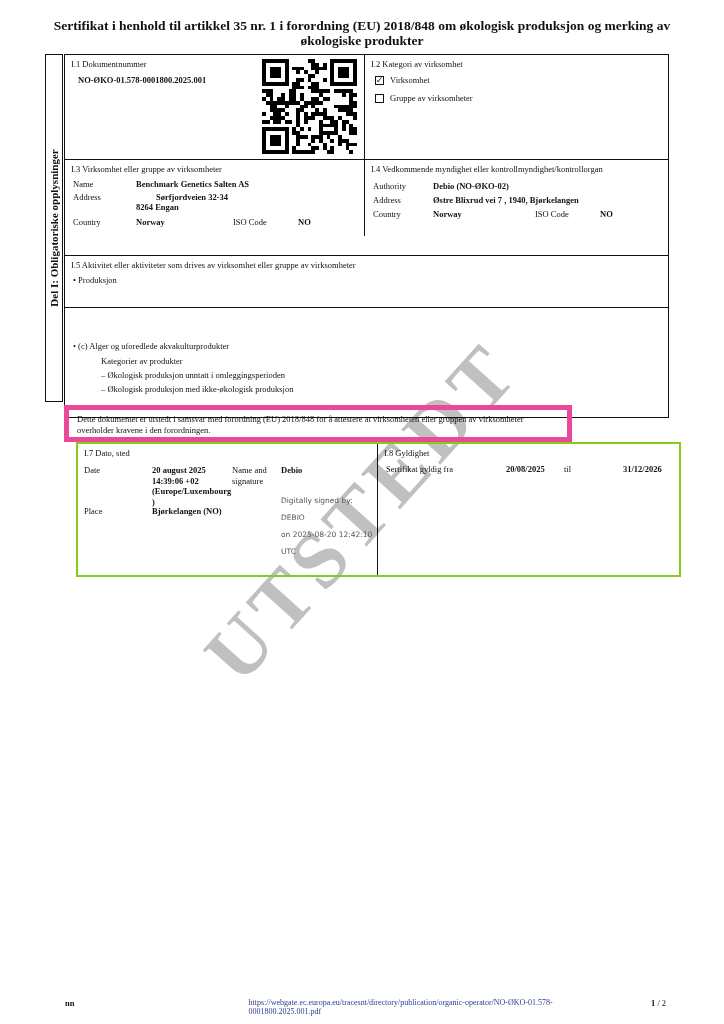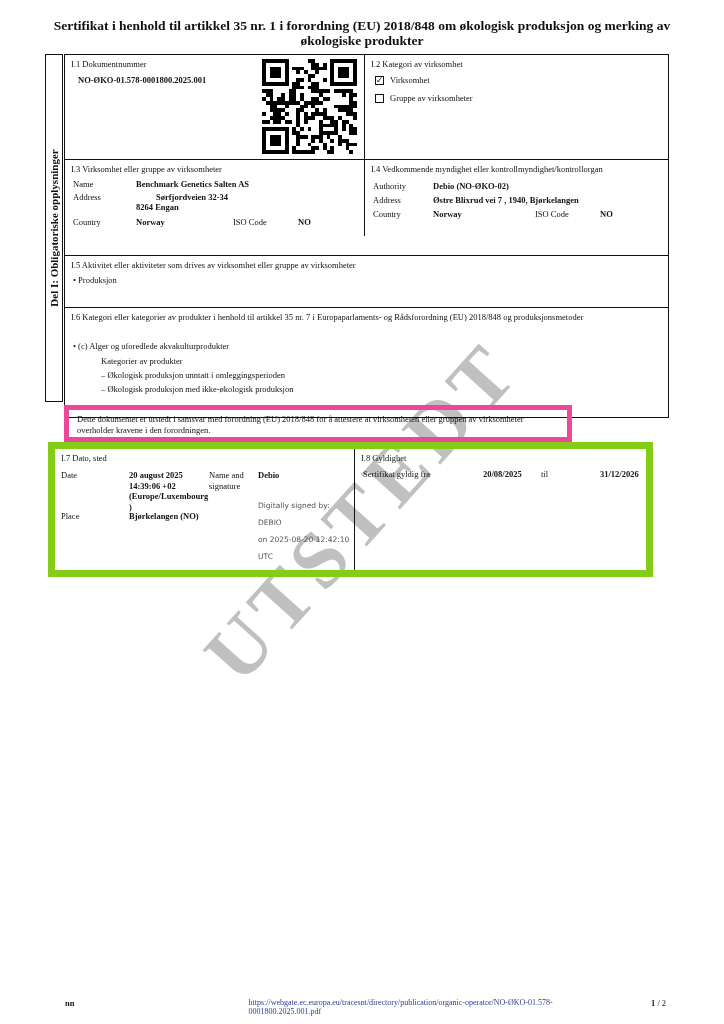--- a/index.html
+++ b/index.html
@@ -78,22 +78,22 @@
 
   
   .statement-box {
     position:absolute; left:64px; top:405px; width:508px; height:37px;
     border:5px solid #ec4899; padding:4px 8px; font-size:8.5px; line-height:10.5px;
     z-index:1; background:transparent;
   }
 
   
   .date-table {
-    position:absolute; left:48px; top:442px; width:605px; height:135px;
-    border:7px solid #84cc16; display:flex; z-index:1; background:transparent;
+    position:absolute; left:76px; top:442px; width:605px; height:135px;
+    border:2px solid #84cc16; display:flex; z-index:1; background:transparent;
   }
   .date-table .cell.left { width:300px; border-right:1px solid #111; }
 
   .sig-meta {
     position:absolute; left:203px; top:48px;
     font-family:"DejaVu Sans", sans-serif; font-size:7.5px; color:#555;
     line-height:17px;
   }
 
   
@@ -385,21 +385,20 @@
 
   <div class="row r3">
     <div class="cell full">
       <div class="sec-label">I.5 Aktivitet eller aktiviteter som drives av virksomhet eller gruppe av virksomheter</div>
       <div class="bullet-line" style="left:8px; top:19px;">• Produksjon</div>
     </div>
   </div>
 
   <div class="row r4">
     <div class="cell full">
-      <div class="sec-label" style="width:595px;">I.6 Kategori eller kategorier av produkter i henhold til artikkel 35 nr. 7 i Europaparlaments- og Rådsforordning (EU) 2018/848 og produksjonsmetoder</div>
       <div class="bullet-line" style="left:8px;  top:33px;">• (c) Alger og uforedlede akvakulturprodukter</div>
       <div class="bullet-line" style="left:36px; top:48px;">Kategorier av produkter</div>
       <div class="bullet-line" style="left:36px; top:62px;">– Økologisk produksjon unntatt i omleggingsperioden</div>
       <div class="bullet-line" style="left:36px; top:76px;">– Økologisk produksjon med ikke-økologisk produksjon</div>
     </div>
   </div>
 
 </div>
 
 <div class="statement-box">Dette dokumentet er utstedt i samsvar med forordning (EU) 2018/848 for å attestere at virksomheten eller gruppen av virksomheter overholder kravene i den forordningen.</div>

